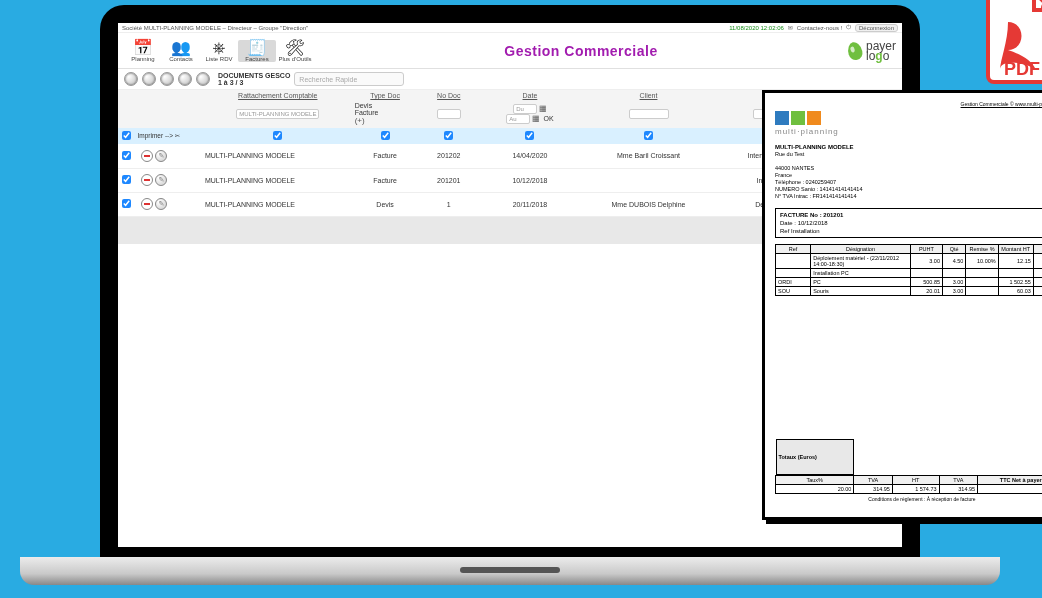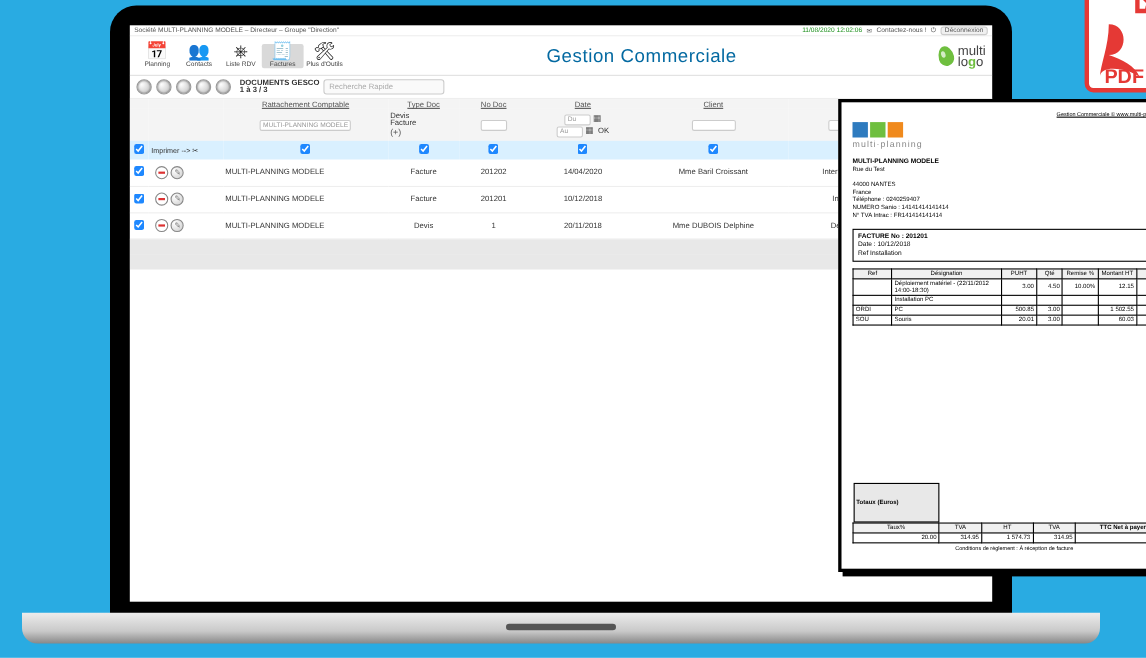--- a/index.html
+++ b/index.html
@@ -14,21 +14,21 @@
   .status { display:flex; justify-content:space-between; align-items:center; padding:1px 4px; font-size:6px; color:#555; border-bottom:1px solid #eee; height:10px;}
   .status .right { display:flex; gap:4px; align-items:center;}
   .status .date { color:#1a8f1a; }
   .status .logout { background:#f0f0f0; border:1px solid #ccc; border-radius:3px; padding:0 3px; }
 
   
   .header { display:flex; align-items:center; height:36px; border-bottom:1px solid #e0e0e0; padding:0 6px; }
   .tool { display:flex; flex-direction:column; align-items:center; width:38px; font-size:6px; color:#444; cursor:pointer; }
   .tool.active { background:#d9d9d9; border-radius:2px; }
   .tool .ticon { font-size:16px; line-height:16px; color:#111; }
-  .title { flex:1; text-align:center; font-size:17px; font-weight:400; letter-spacing:.5px; color:#0369a1; }
+  .title { flex:1; text-align:center; font-size:14px; font-weight:700; letter-spacing:.5px; color:#a21caf; }
   .logo { display:flex; align-items:center; gap:4px; }
   .drop { width:14px; height:18px; background:#6fbf3f; border-radius:50% 50% 50% 50% / 60% 60% 40% 40%; transform:rotate(-15deg); position:relative; }
   .drop::after{content:"";position:absolute;left:3px;top:4px;width:4px;height:6px;background:#fff;border-radius:50%; opacity:.7;}
   .logotxt {font-size:12px; line-height:10px; color:#444;}
   .logotxt .g{ color:#6fbf3f; font-weight:bold;}
 
   
   .controls { display:flex; align-items:center; gap:4px; padding:3px 6px; font-size:7px; border-bottom:1px solid #eee;}
   .round-btn { width:14px; height:14px; border-radius:50%; background:radial-gradient(circle at 30% 30%,#fff,#bbb); border:1px solid #999; box-shadow:inset 0 0 2px #555; cursor:pointer; flex:0 0 auto;}
   .docs-label { font-weight:bold; font-size:7px; display:flex; flex-direction:column; line-height:7px; margin-left:4px;}
@@ -124,21 +124,21 @@
             <span>Factures</span>
           </div>
         <div class="tool">
             <span class="ticon">🛠</span>
             <span>Plus d'Outils</span>
           </div>
         <div class="title">Gestion Commerciale</div>
         <div class="logo">
           <span class="drop"></span>
           <span class="logotxt">
-            <span>multi</span><br>
+            <span>payer</span><br>
             <span>lo</span><span class="g">g</span><span>o</span>
           </span>
         </div>
       </div>
 
       <div class="controls">
         <span class="round-btn"></span>
         <span class="round-btn"></span>
         <span class="round-btn"></span>
         <span class="round-btn"></span>

